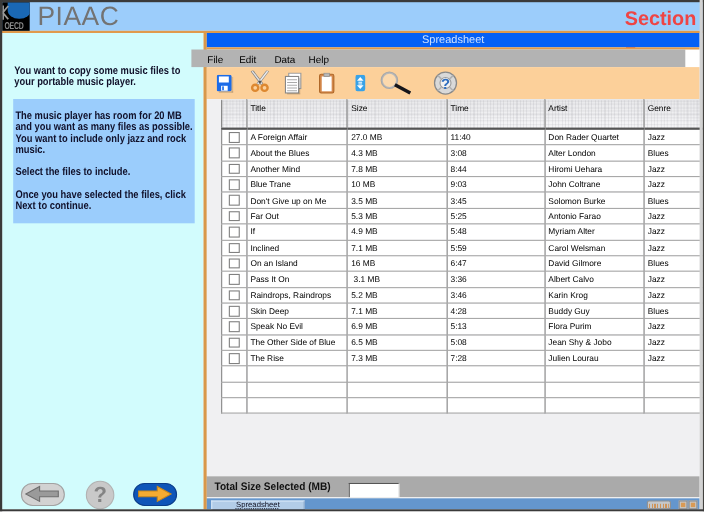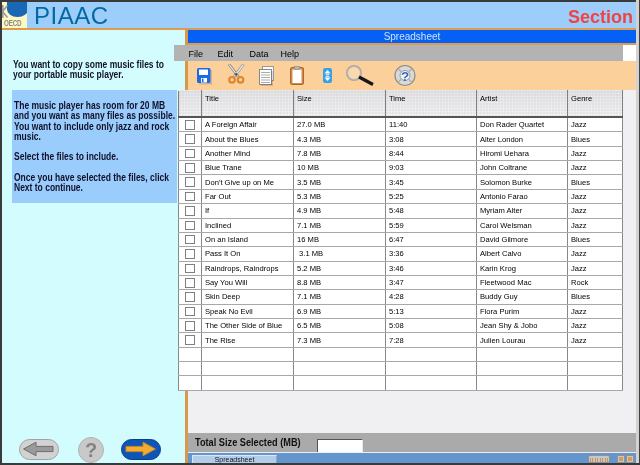--- a/index.html
+++ b/index.html
@@ -5,25 +5,25 @@
  font-family:"Liberation Sans",sans-serif;background:#fff;}
 .abs{position:absolute;}
 
 #topbar{left:0;top:0;width:640px;height:28px;background:#9ccdfb;}
 #topline{left:0;top:0;width:640px;height:1.5px;background:#3a3a3a;}
 #leftline{left:0;top:0;width:2px;height:465px;background:#3a3a3a;}
 #rightlight{left:636.3px;top:0;width:2.3px;height:465px;background:#d2d2d2;}
 #rightdark{left:638.6px;top:0;width:1.4px;height:465px;background:#42413e;}
 #bottomline{left:0;top:462.5px;width:640px;height:2.5px;background:#3a3a3a;}
 #orangeh{left:0;top:28px;width:640px;height:2px;background:#e09a4c;}
-#logo{left:2px;top:1.5px;width:25px;height:26px;background:#fef9c3;overflow:hidden;}
+#logo{left:2px;top:1.5px;width:25px;height:26px;background:#000000;overflow:hidden;}
 #logoblue{position:absolute;left:5px;top:0px;width:20.5px;height:15.5px;background:#1a68b5;border-radius:0 0 50% 50%;}
 #logok{position:absolute;left:0;top:0;width:7px;height:18px;}
 #logotxt{position:absolute;left:1.5px;top:16px;font-size:9px;font-weight:bold;color:#8a8a8a;transform:scaleX(0.7);transform-origin:left top;letter-spacing:-0.3px;}
-#piaac{left:34px;top:2px;font-size:24px;color:#0369a1;letter-spacing:0.5px;}
+#piaac{left:34px;top:2px;font-size:24px;color:#737373;letter-spacing:0.5px;}
 #section{left:568px;top:7px;font-size:18px;color:#ef4444;font-weight:bold;}
 
 #lpanel{left:2px;top:30px;width:182.5px;height:432.5px;background:#d2fcfd;}
 #orangev{left:184.5px;top:30px;width:3.2px;height:432.5px;background:#d8984a;}
 .instr{font-weight:bold;font-size:10px;line-height:10.3px;color:#10102a;
  transform:scaleX(0.85);transform-origin:left top;white-space:nowrap;}
 #para1{left:13px;top:60px;}
 #bluebox{left:12px;top:90px;width:165px;height:113px;background:#9bcdfc;}
 #boxtext{left:14px;top:101px;}
 
@@ -31,21 +31,21 @@
 #qbtn{left:78px;top:437px;width:26px;height:26px;background:#c9c9c9;border:1px solid #b2b2b2;border-radius:50%;box-sizing:border-box;text-align:center;font-weight:bold;font-size:20px;color:#848484;line-height:24.5px;}
 #nextbtn{left:121px;top:439px;width:40px;height:21px;background:#0e55b8;border:1.5px solid #0a3d8a;border-radius:11px;box-sizing:border-box;}
 
 #titlebar{left:187.7px;top:30px;width:448.6px;height:13px;background:#0560f5;color:#cfe2ff;font-size:10px;text-align:center;line-height:13px;}
 #orangeh2{left:187.7px;top:43px;width:448.6px;height:1.5px;background:#e09a4c;}
 #menubar{left:174px;top:44.5px;width:448.6px;height:16px;background:#b3b3b3;font-size:9px;color:#000;}
 .mi{position:absolute;top:4px;}
 #toolbar{left:187.7px;top:60.5px;width:448.6px;height:29px;background:#fcd09a;}
 #tablezone{left:187.7px;top:89.5px;width:448.6px;height:343.5px;background:#f0f0f2;}
 
-table{position:absolute;left:178px;top:90px;border-collapse:collapse;table-layout:fixed;font-size:7.6px;color:#000;font-family:"Liberation Sans",sans-serif;}
+table{position:absolute;left:201px;top:90px;border-collapse:collapse;table-layout:fixed;font-size:7.6px;color:#000;font-family:"Liberation Sans",sans-serif;}
 th,td{overflow:hidden;white-space:nowrap;padding:0 0 0 3px;text-align:left;font-weight:normal;}
 th{background:repeating-linear-gradient(0deg,rgba(120,120,130,0.12) 0 1px,transparent 1px 3px),repeating-linear-gradient(90deg,rgba(120,120,130,0.12) 0 1px,transparent 1px 3px),linear-gradient(#e9e9eb,#f6f6f8);height:22px;vertical-align:top;padding-top:3px;border:1px solid #7e7e7e;border-top:1px solid #e8e8e8;border-bottom:2px solid #555;}
 td{height:13.36px;background:#fff;border:1px solid #a8a8a8;border-left:1px solid #888;border-right:1px solid #888;}
 table{border:1px solid #777;border-top:1px solid #e0e0e0;border-bottom:1.5px solid #ddd;}
 td.cb,th.cb{padding:0;text-align:center;}
 .box{display:inline-block;width:7.5px;height:7.5px;border:1px solid #808080;background:#fff;vertical-align:middle;}
 
 #totalbar{left:187.7px;top:433px;width:448.6px;height:19px;background:#aaaaaa;}
 #totaltxt{left:195px;top:437px;font-weight:bold;font-size:10px;color:#111;transform:scaleX(0.92);transform-origin:left top;white-space:nowrap;}
 #totalinput{left:317px;top:438.5px;width:44px;height:12px;background:#fff;border-top:1px solid #555;border-left:1px solid #555;border-right:1px solid #e8e8e8;border-bottom:1px solid #e8e8e8;}
@@ -258,28 +258,20 @@
 <tr>
         <td class="cb"><span class="box"></span></td>
         <td>Raindrops, Raindrops</td>
         <td>5.2 MB</td>
         <td>3:46</td>
         <td>Karin Krog</td>
         <td>Jazz</td>
       </tr>
 <tr>
         <td class="cb"><span class="box"></span></td>
-        <td>Say You Will</td>
-        <td>8.8 MB</td>
-        <td>3:47</td>
-        <td>Fleetwood Mac</td>
-        <td>Rock</td>
-      </tr>
-<tr>
-        <td class="cb"><span class="box"></span></td>
         <td>Skin Deep</td>
         <td>7.1 MB</td>
         <td>4:28</td>
         <td>Buddy Guy</td>
         <td>Blues</td>
       </tr>
 <tr>
         <td class="cb"><span class="box"></span></td>
         <td>Speak No Evil</td>
         <td>6.9 MB</td>

